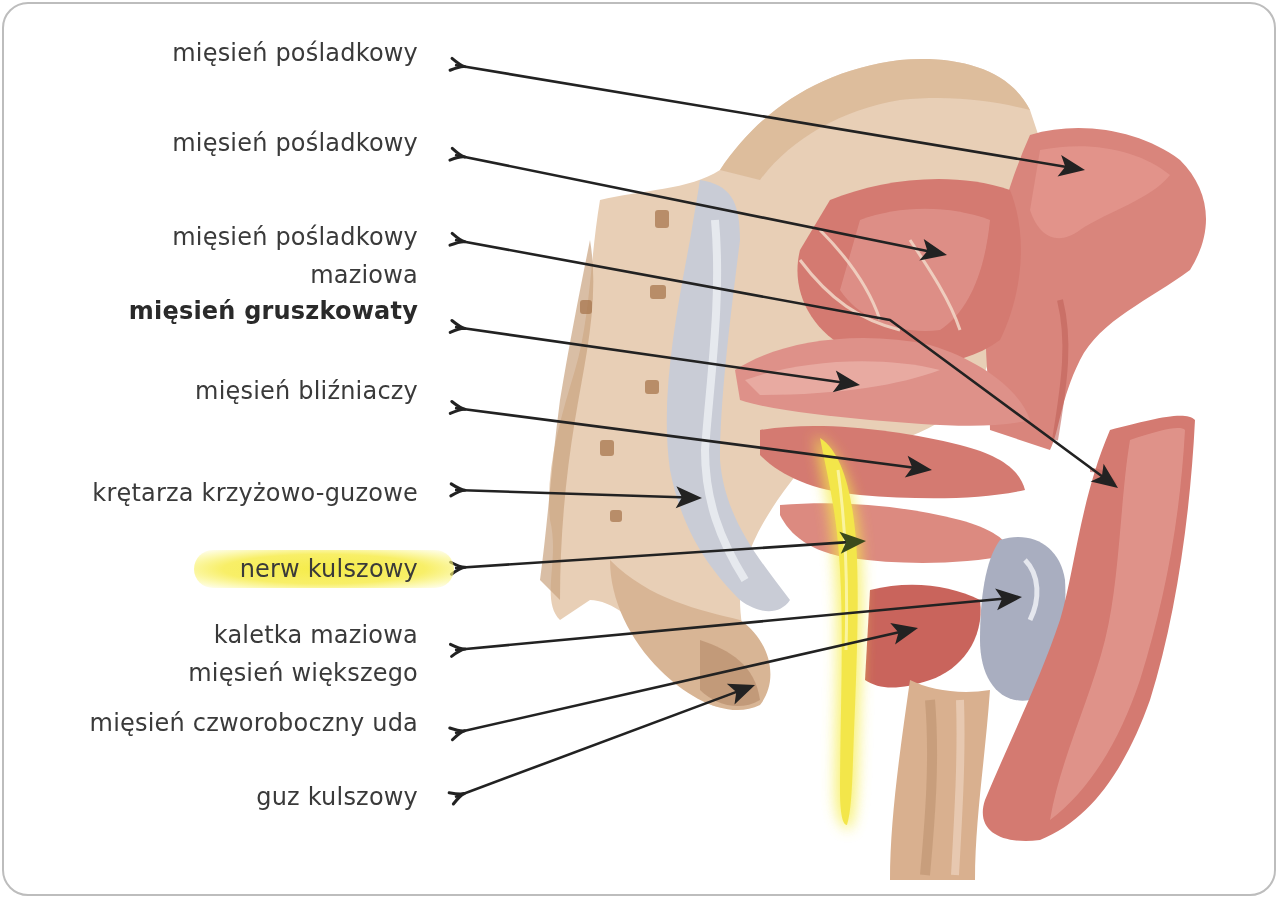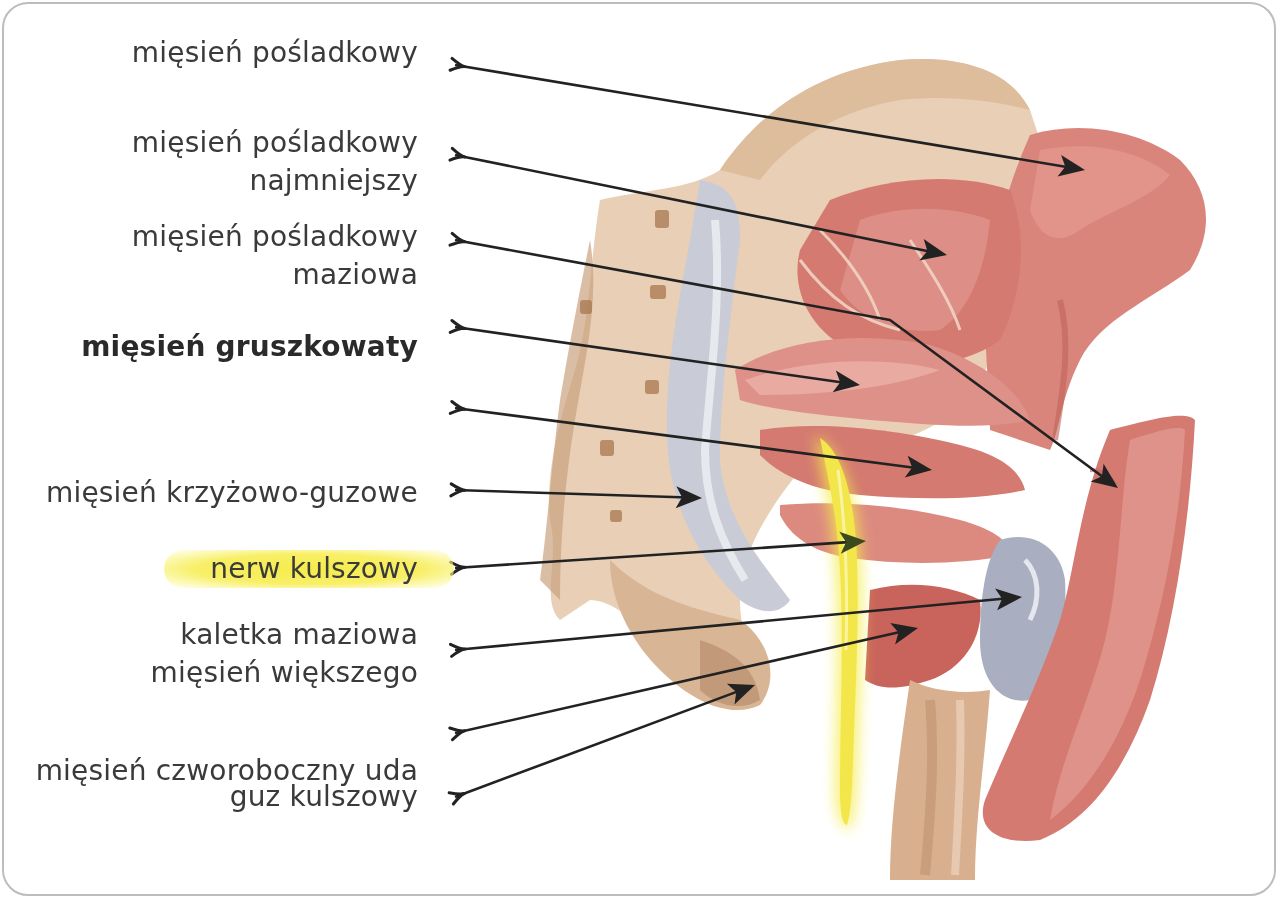--- a/index.html
+++ b/index.html
@@ -1,21 +1,21 @@
 <!DOCTYPE html>
 <html><head>
 <meta charset="utf-8">
 <style>
   html, body { margin: 0; padding: 0; background: #ffffff; }
   body { width: 1280px; height: 900px; position: relative; overflow: hidden;
          font-family: "DejaVu Sans", "Liberation Sans", sans-serif; }
   .card { position: absolute; left: 2px; top: 2px; width: 1274px; height: 894px;
           border: 2px solid #bdbdbd; border-radius: 26px; background: #ffffff; box-sizing: border-box; }
   .label { position: absolute; right: 862px; text-align: right; color: #3a3a3a;
-           font-size: 28px; line-height: 38px; white-space: nowrap; letter-spacing: 0.2px; }
+           font-size: 24px; line-height: 38px; white-space: nowrap; letter-spacing: 0.2px; }
   .label.bold { font-weight: bold; color: #2a2a2a; }
   .label.highlight { background: radial-gradient(ellipse at center, #f5ec4a 0%, #f8ef68 55%, rgba(250,244,120,0.55) 78%, rgba(255,255,255,0) 100%);
                      padding: 0 36px 0 46px; margin-right: -36px; border-radius: 22px; text-align: right; }
   .label span { display: block; }
   svg.art { position: absolute; left: 0; top: 0; }
 </style>
 </head>
 <body>
 
 <div class="card"></div>
@@ -153,40 +153,40 @@
       <path d="M453.3511589340798,804.0200657503569 Q460.62104908836415,794.9014750070107 464.3684151472736,793.5024583450179 M449.1541089481013,792.7779675736288 Q460.62104908836415,794.9014750070107 464.3684151472736,793.5024583450179" stroke="#222222" stroke-width="3" fill="none" stroke-linecap="round"></path>
     </g>
   </svg>
 
 <div id="labels">
   <div class="label" style="top:34px;">
     <span>mięsień pośladkowy</span>
   </div>
   <div class="label" style="top:124px;">
     <span>mięsień pośladkowy</span>
-    <span>najmniejszy</span>
   </div>
   <div class="label" style="top:218px;">
     <span>mięsień pośladkowy</span>
     <span>maziowa</span>
   </div>
-  <div class="label bold" style="top:328px;margin-left:20px;">
+  <div class="label bold" style="top:292px;margin-left:20px;">
     <span>mięsień gruszkowaty</span>
   </div>
   <div class="label" style="top:372px;">
+    <span>mięsień bliźniaczy</span>
   </div>
   <div class="label" style="top:474px;">
-    <span>mięsień krzyżowo-guzowe</span>
+    <span>krętarza krzyżowo-guzowe</span>
   </div>
   <div class="label highlight" style="top:550px;">
     <span>nerw kulszowy</span>
   </div>
   <div class="label" style="top:616px;">
     <span>kaletka maziowa</span>
     <span>mięsień większego</span>
   </div>
-  <div class="label" style="top:752px;">
+  <div class="label" style="top:704px;">
     <span>mięsień czworoboczny uda</span>
   </div>
   <div class="label" style="top:778px;text-align:right;">
     <span>guz kulszowy</span>
   </div>
 </div>
 
 </body></html>

